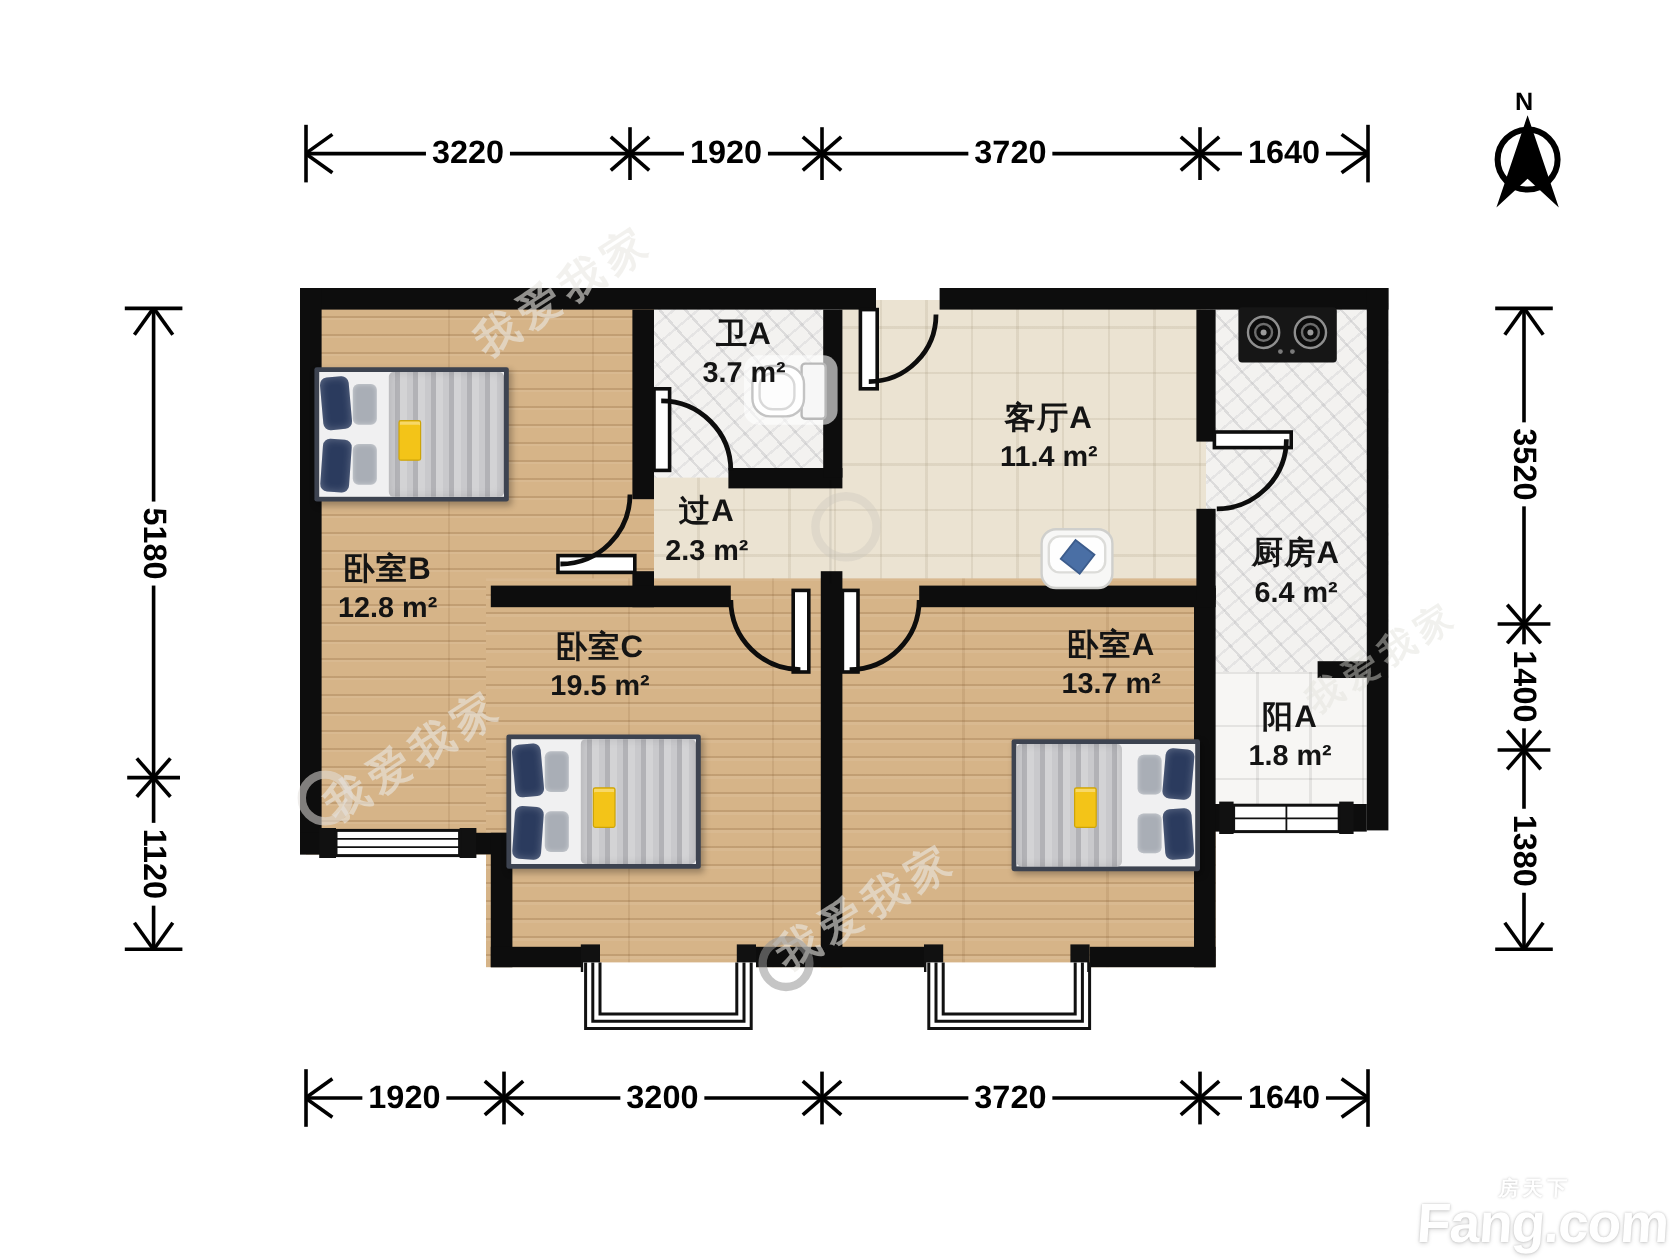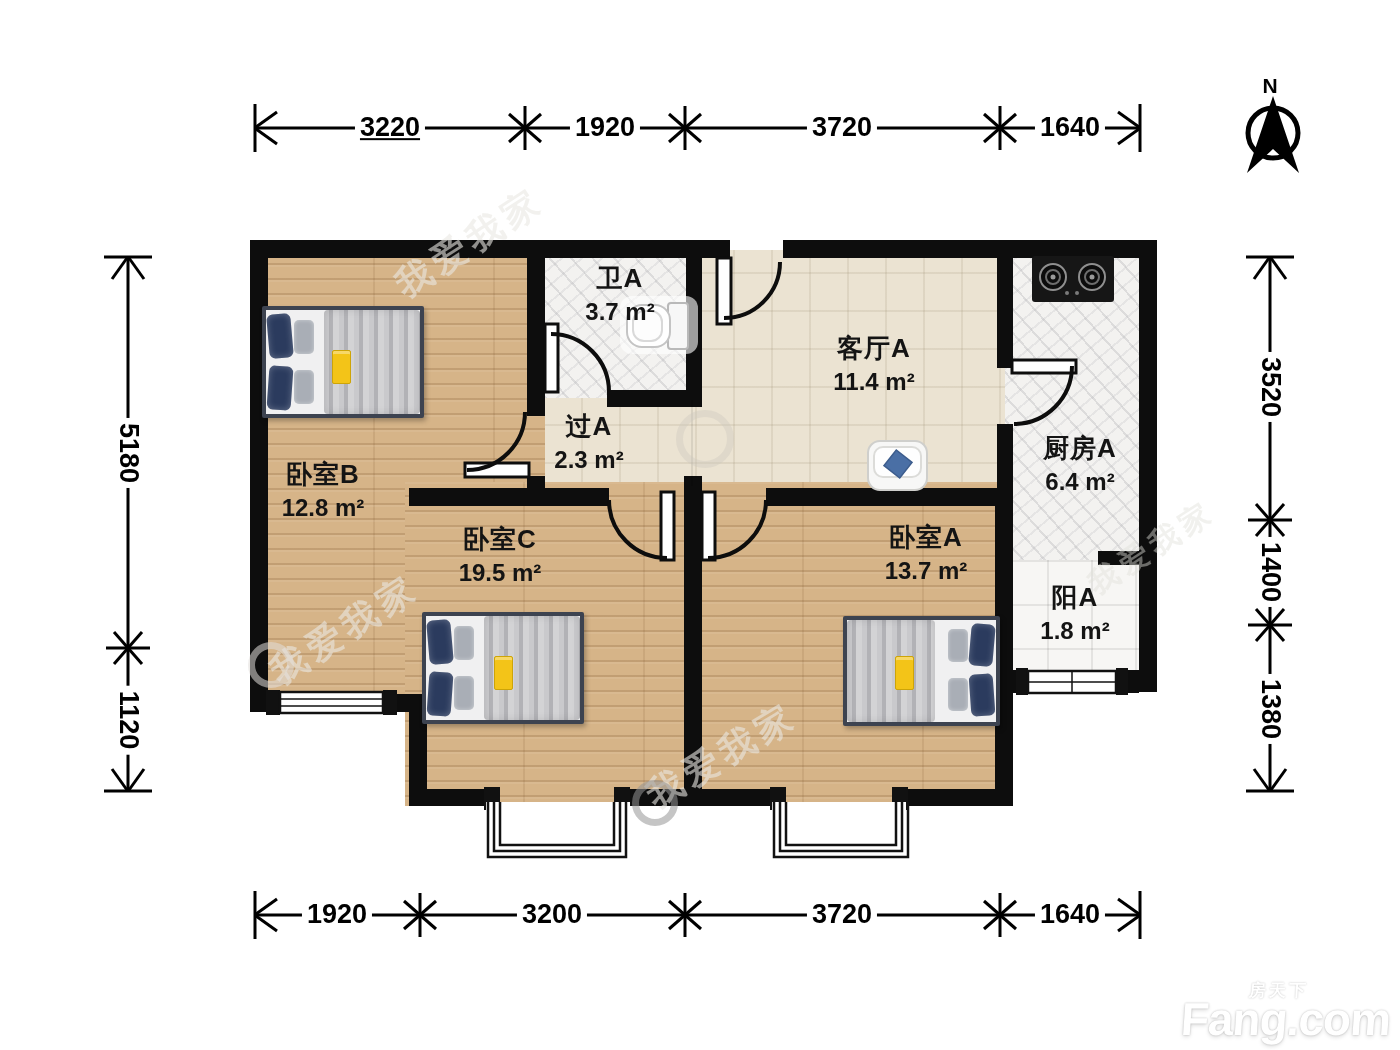--- a/index.html
+++ b/index.html
@@ -267,21 +267,21 @@
       <line x1="1254" y1="769" x2="1269" y2="790"></line>
         <line x1="1286" y1="769" x2="1271" y2="790"></line>
     </g>
 
     <g>
       <circle cx="1273" cy="133" r="25" fill="none" stroke="#000" stroke-width="5"></circle>
       <polygon points="1273,96 1299,173 1273,149 1247,173" fill="#000"></polygon>
     </g>
   </svg>
 
-  <div class="dim" style="left:390px;top:128px;text-decoration:underline;">3220</div>
+  <div class="dim" style="left:390px;top:128px;">3220</div>
   <div class="dim" style="left:605px;top:128px;">1920</div>
   <div class="dim" style="left:842px;top:128px;">3720</div>
   <div class="dim" style="left:1070px;top:128px;">1640</div>
   <div class="dim" style="left:337px;top:915px;">1920</div>
   <div class="dim" style="left:552px;top:915px;">3200</div>
   <div class="dim" style="left:842px;top:915px;">3720</div>
   <div class="dim" style="left:1070px;top:915px;">1640</div>
   <div class="dimv" style="left:128px;top:453px;">5180</div>
   <div class="dimv" style="left:128px;top:720px;">1120</div>
   <div class="dimv" style="left:1270px;top:387px;">3520</div>
@@ -295,21 +295,21 @@
     <span class="rarea">3.7 m²</span>
   </div>
   <div class="room-label" style="left:589px;top:442px;">
     <span class="rname">过A</span>
     <span class="rarea">2.3 m²</span>
   </div>
   <div class="room-label" style="left:874px;top:364px;">
     <span class="rname">客厅A</span>
     <span class="rarea">11.4 m²</span>
   </div>
-  <div class="room-label" style="left:1080px;top:464px;">
+  <div class="room-label" style="left:1080px;top:477px;">
     <span class="rname">厨房A</span>
     <span class="rarea">6.4 m²</span>
   </div>
   <div class="room-label" style="left:323px;top:490px;">
     <span class="rname">卧室B</span>
     <span class="rarea">12.8 m²</span>
   </div>
   <div class="room-label" style="left:500px;top:555px;">
     <span class="rname">卧室C</span>
     <span class="rarea">19.5 m²</span>

